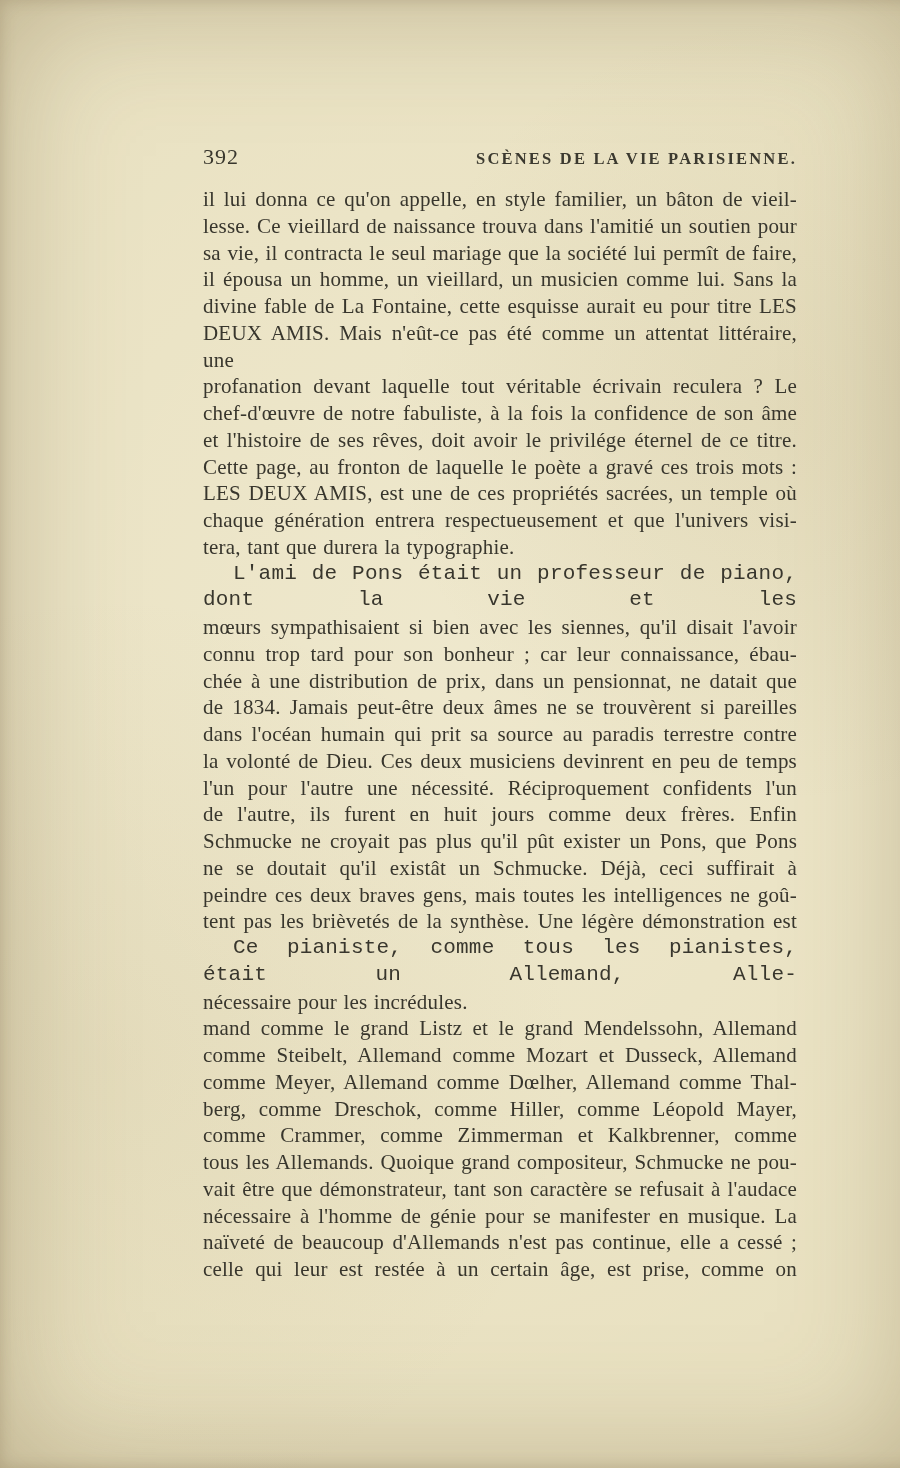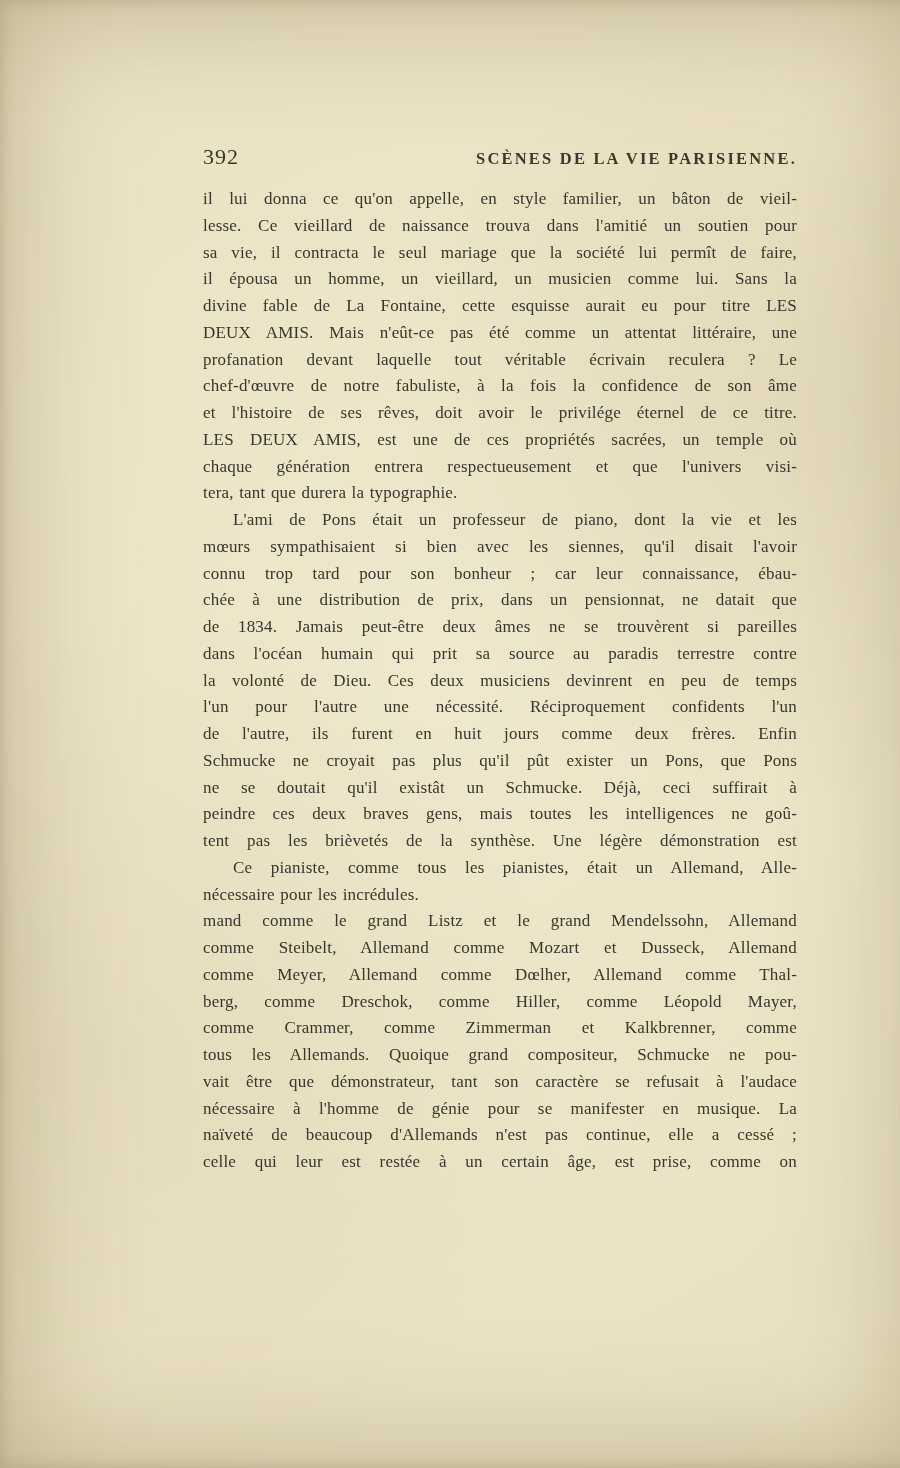--- a/index.html
+++ b/index.html
@@ -51,54 +51,56 @@
     font-size: 16.5px;
     font-weight: bold;
     letter-spacing: 2.2px;
     color: #3b392f;
   }
   .textblock {
     position: absolute;
     top: 186px;
     left: 203px;
     width: 594px;
-    font-size: 17px;
+    font-size: 21px;
     line-height: 26.75px;
     letter-spacing: 0.2px;
     word-spacing: 1px;
   }
   .line {
     text-align: justify;
     text-align-last: justify;
   }
   .line.nojust {
     text-align-last: left;
   }
   .line.indent {
     text-indent: 30px;
+    font-family: Liberation Mono, monospace;
   }
 </style>
 </head>
 <body>
 
 <div class="scan">
   <div class="header">
     <span class="pagenum">392</span>
     <span class="runtitle">SCÈNES  DE  LA  VIE  PARISIENNE.</span>
   </div>
   <div class="textblock">
       <div class="line">il lui donna ce qu'on appelle, en style familier, un bâton de vieil-</div>
       <div class="line">lesse. Ce vieillard de naissance trouva dans l'amitié un soutien pour</div>
       <div class="line">sa vie, il contracta le seul mariage que la société lui permît de faire,</div>
       <div class="line">il épousa un homme, un vieillard, un musicien comme lui. Sans la</div>
       <div class="line">divine fable de La Fontaine, cette esquisse aurait eu pour titre LES</div>
       <div class="line">DEUX AMIS. Mais n'eût-ce pas été comme un attentat littéraire, une</div>
       <div class="line">profanation devant laquelle tout véritable écrivain reculera ? Le</div>
       <div class="line">chef-d'œuvre de notre fabuliste, à la fois la confidence de son âme</div>
       <div class="line">et l'histoire de ses rêves, doit avoir le privilége éternel de ce titre.</div>
+      <div class="line">Cette page, au fronton de laquelle le poète a gravé ces trois mots :</div>
       <div class="line">LES DEUX AMIS, est une de ces propriétés sacrées, un temple où</div>
       <div class="line">chaque génération entrera respectueusement et que l'univers visi-</div>
       <div class="line nojust">tera, tant que durera la typographie.</div>
       <div class="line indent">L'ami de Pons était un professeur de piano, dont la vie et les</div>
       <div class="line">mœurs sympathisaient si bien avec les siennes, qu'il disait l'avoir</div>
       <div class="line">connu trop tard pour son bonheur ; car leur connaissance, ébau-</div>
       <div class="line">chée à une distribution de prix, dans un pensionnat, ne datait que</div>
       <div class="line">de 1834. Jamais peut-être deux âmes ne se trouvèrent si pareilles</div>
       <div class="line">dans l'océan humain qui prit sa source au paradis terrestre contre</div>
       <div class="line">la volonté de Dieu. Ces deux musiciens devinrent en peu de temps</div>

